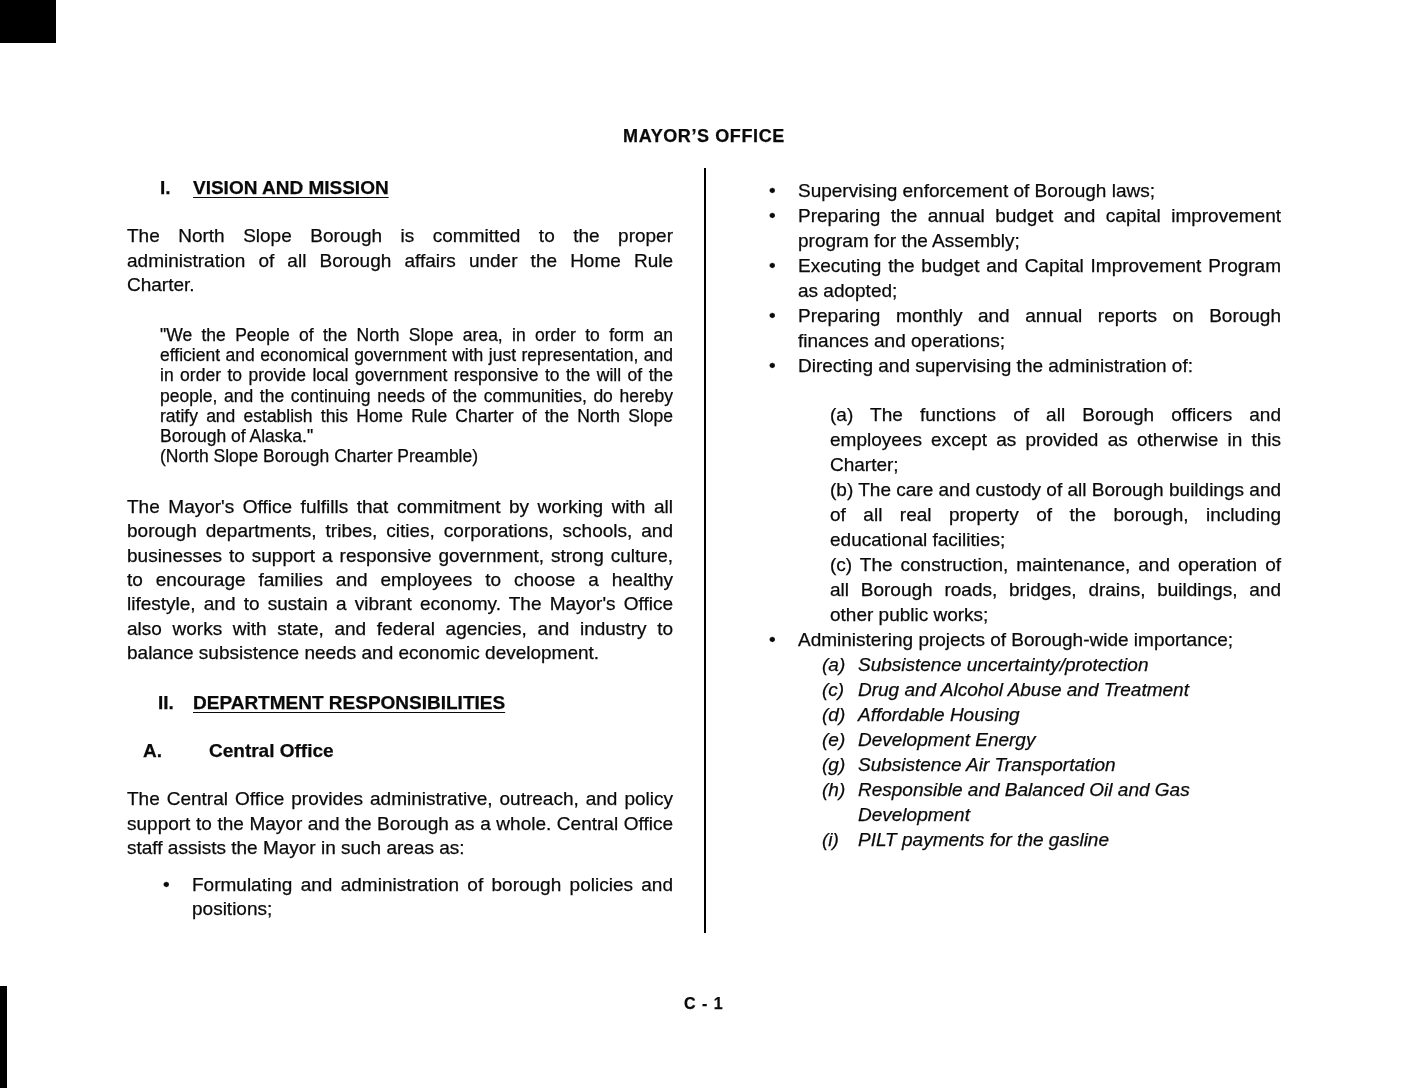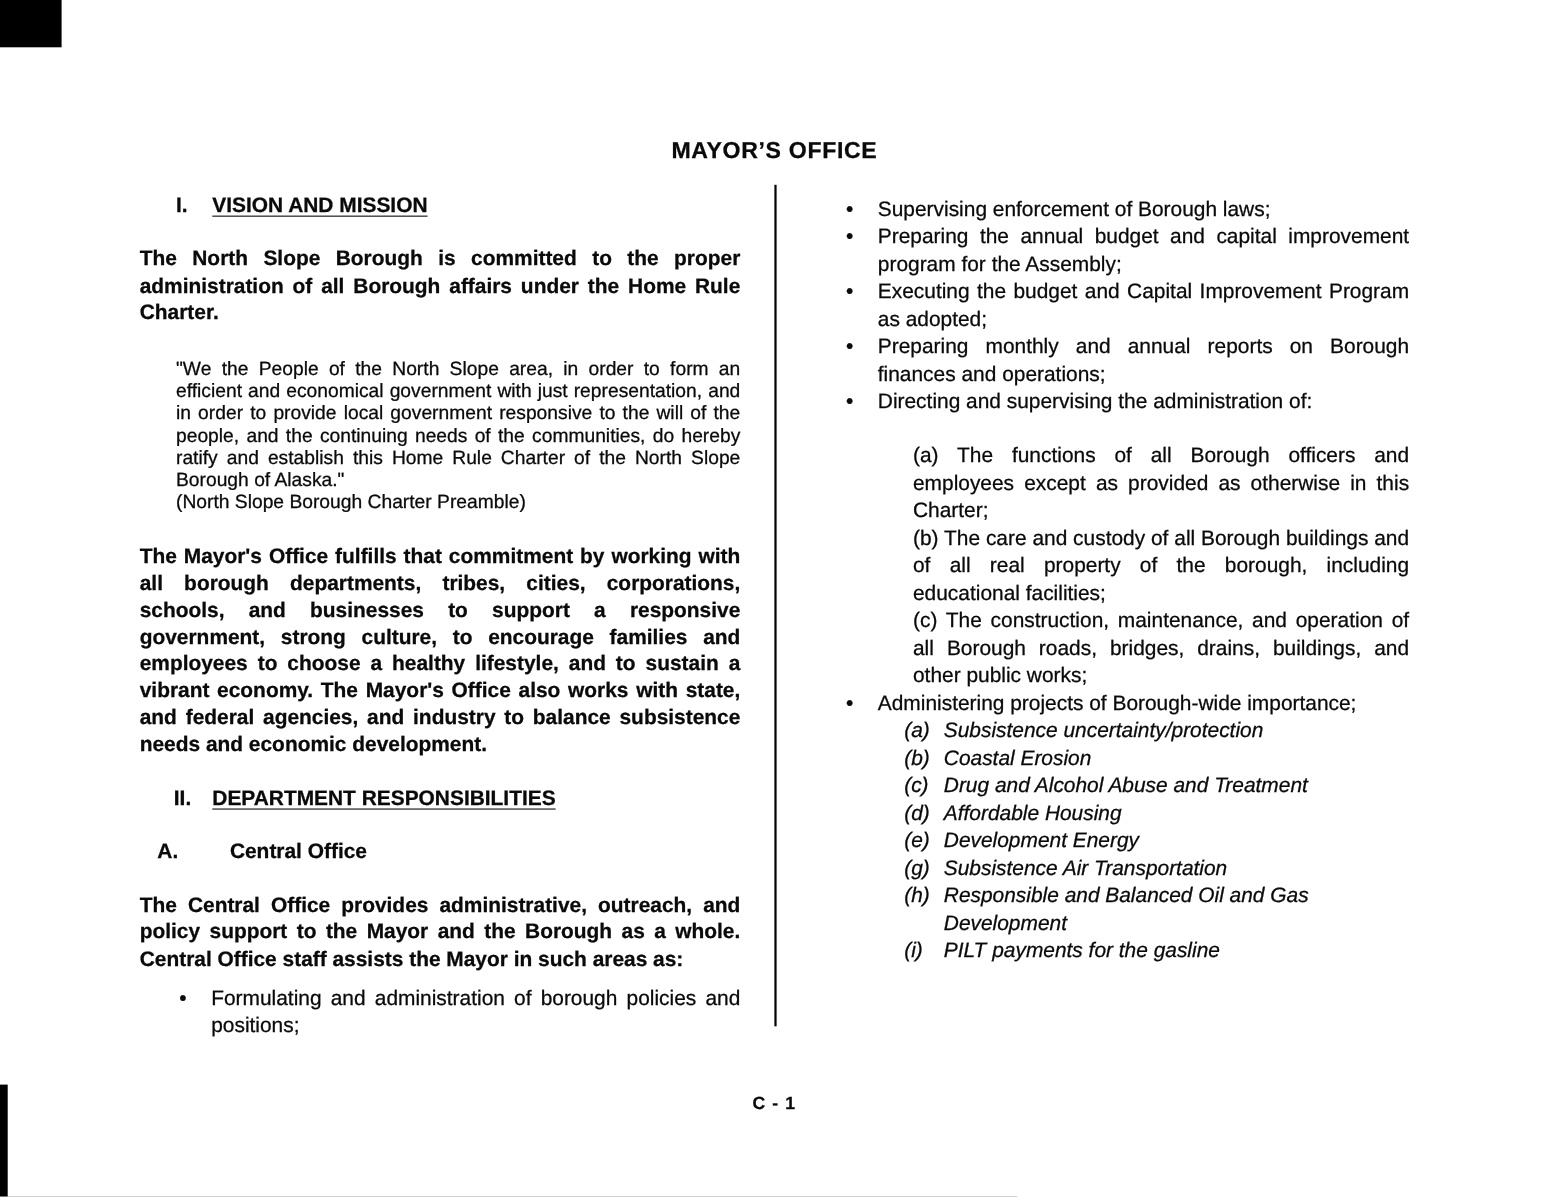--- a/index.html
+++ b/index.html
@@ -7,33 +7,33 @@
     position:relative; width:1408px; height:1088px;
     background:#ffffff; color:#0a0a0a; overflow:hidden;
     font-family:"Liberation Sans", sans-serif;
     -webkit-text-stroke:0.25px #0a0a0a;
   }
   .scan-corner { position:absolute; left:0; top:0; width:56px; height:43px; background:#000; }
   .scan-edge   { position:absolute; left:0; top:986px; width:7px; height:102px; background:#000; }
 
   .doc-title {
     position:absolute; top:126px; left:0; width:1408px;
-    text-align:center; font-weight:bold; font-size:21px; letter-spacing:0.6px;
+    text-align:center; font-weight:bold; font-size:18px; letter-spacing:0.6px;
   }
 
   .divider { position:absolute; left:704px; top:168px; width:2px; height:765px; background:#000; }
 
   .col-left  { position:absolute; left:127px; top:176px; width:546px; font-size:19px; line-height:24.4px; }
   .col-right { position:absolute; left:768px; top:178px; width:513px; font-size:19px; line-height:25px; }
 
   .heading { padding-left:33px; font-weight:bold; margin-bottom:24px; white-space:nowrap; }
   .heading .numeral { display:inline-block; width:33px; }
   .heading .label { text-decoration:underline; text-underline-offset:3px; }
 
-  .para { text-align:justify; margin-bottom:27px;font-weight:bold; }
+  .para { text-align:justify; margin-bottom:27px; }
   .para.tight { margin-bottom:12px; }
 
   .quote { margin-left:33px; font-size:17.5px; line-height:20.3px; margin-bottom:28px; }
   .quote .qtext { text-align:justify; }
 
   .subsection { font-weight:bold; margin-bottom:24px;margin-left:16px; }
   .subsection .letter { display:inline-block; width:66px; }
 
   .bullet-item { position:relative; padding-left:65px; text-align:justify; }
   .bullet-item .dot { position:absolute; left:36px; top:0; }
@@ -133,23 +133,20 @@
     <div class="rb">
       <span class="dot">•</span>
       <span>Administering projects of Borough-wide importance;</span>
     </div>
 
     <div class="imp-list">
       <div class="imp-item">
         <span class="lbl">(a)</span><span>Subsistence uncertainty/protection</span>
       </div>
       <div class="imp-item">
-        <span class="lbl">(b)</span><span>Coastal Erosion</span>
-      </div>
-      <div class="imp-item">
         <span class="lbl">(c)</span><span>Drug and Alcohol Abuse and Treatment</span>
       </div>
       <div class="imp-item">
         <span class="lbl">(d)</span><span>Affordable Housing</span>
       </div>
       <div class="imp-item">
         <span class="lbl">(e)</span><span>Development Energy</span>
       </div>
       <div class="imp-item">
         <span class="lbl">(g)</span><span>Subsistence Air Transportation</span>

